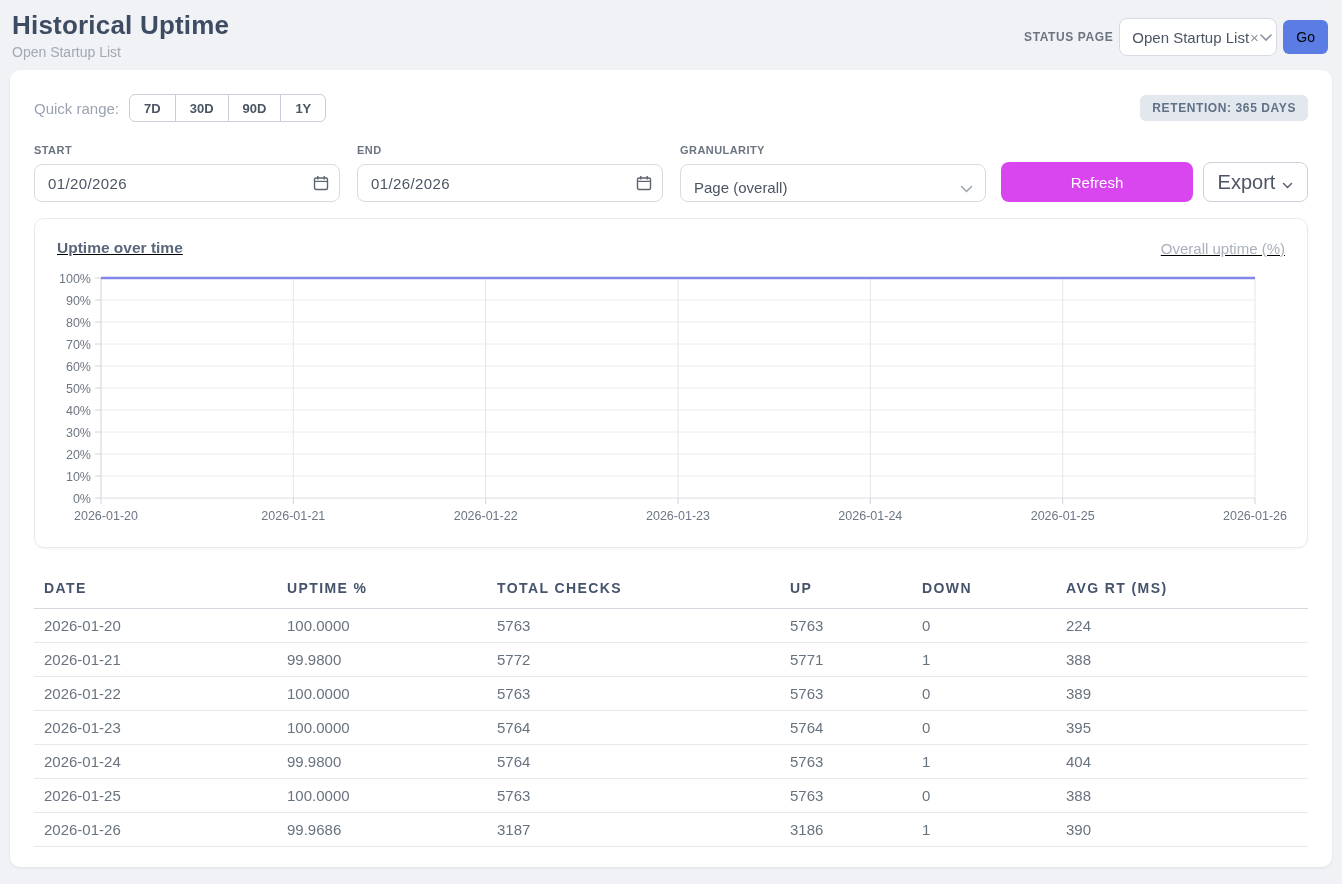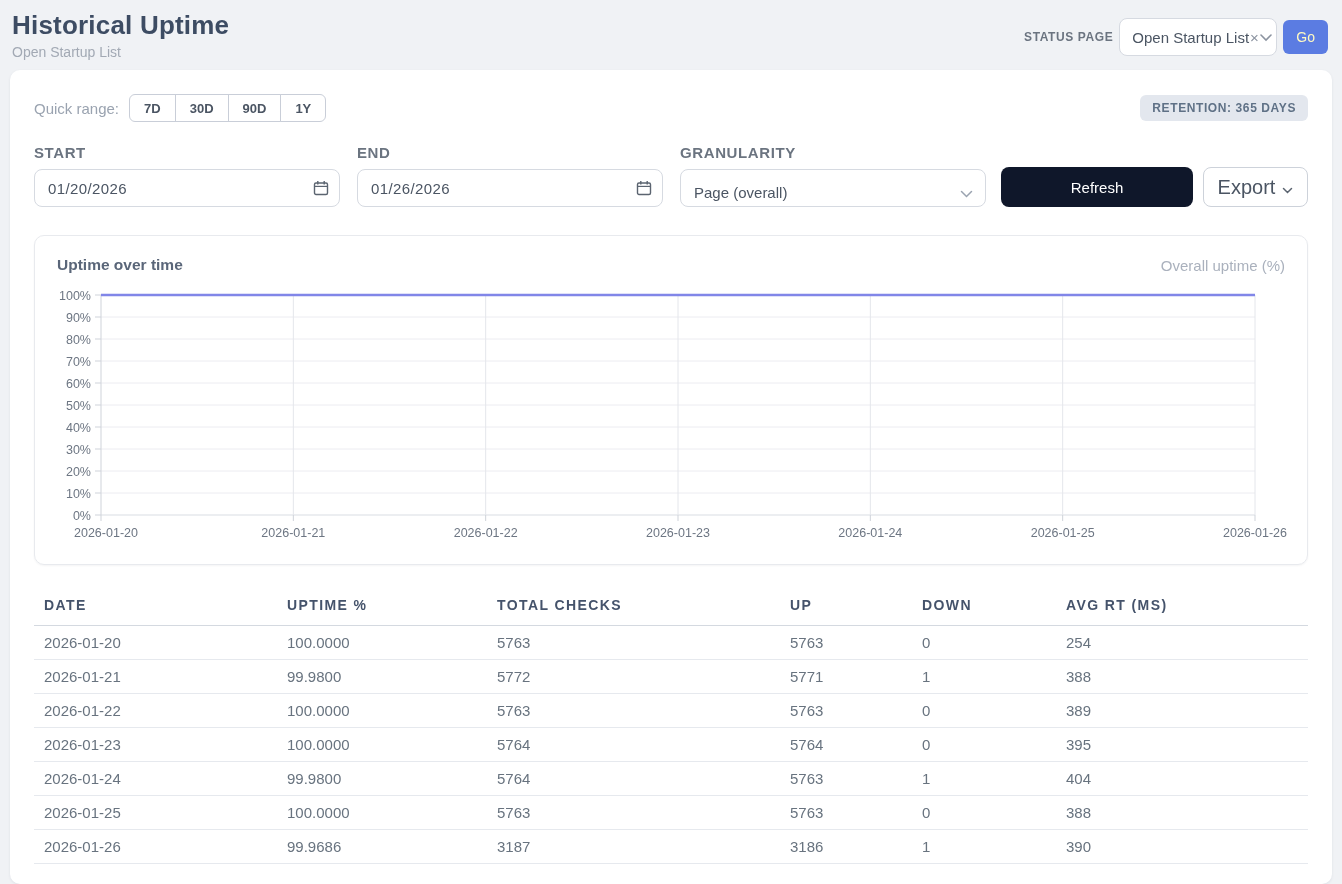--- a/index.html
+++ b/index.html
@@ -8,47 +8,47 @@
   
   .page-header { display:flex; justify-content:space-between; align-items:flex-start; padding:10px 14px 0 12px; }
   .hdr-title { font-size:26px; font-weight:700; color:#3d4c63; letter-spacing:.2px; }
   .hdr-sub { font-size:14px; color:#a2a9b4; margin-top:3px; }
   .hdr-right { display:flex; align-items:center; gap:6px; margin-top:8px; }
   .status-label { font-size:12px; font-weight:600; color:#6b7480; letter-spacing:.05em; }
   .status-select { display:flex; align-items:center; width:158px; height:38px; background:#fff; border:1px solid #d6dae1; border-radius:8px; padding:0 10px 0 12px; cursor:pointer; }
   .status-select .sel-text { font-size:15px; color:#4b5563; white-space:nowrap; }
   .status-select .clear-x { font-size:15px; color:#8b93a0; margin-left:1px; cursor:pointer; }
   .chev { display:inline-block; margin-left:auto; }
-  .btn-go { height:34px; padding:0 13px; background:#5b7ce2; border:none; border-radius:6px; color:#fef9c3; font-size:14px; cursor:pointer; }
+  .btn-go { height:34px; padding:0 13px; background:#5b7ce2; border:none; border-radius:6px; color:#000000; font-size:14px; cursor:pointer; }
 
   
   .main-card { width:1322px; margin:10px auto 0; background:#fff; border-radius:10px; box-shadow:0 1px 3px rgba(30,40,60,.08); padding:24px 24px 20px; }
 
   .row-quick { display:flex; align-items:center; justify-content:space-between; }
   .quick-left { display:flex; align-items:center; gap:10px; }
   .quick-label { font-size:15px; color:#9aa3b0; }
   .seg-group { display:flex; }
   .seg-btn { height:28px; padding:0 14px; background:#fff; border:1px solid #c9ced8; color:#4b5563; font-size:13px; font-weight:600; cursor:pointer; margin-left:-1px; }
   .seg-btn:first-child { border-radius:6px 0 0 6px; margin-left:0; }
   .seg-btn:last-child { border-radius:0 6px 6px 0; }
   .retention-badge { background:#e3e7ee; color:#5f7186; font-size:12px; font-weight:600; letter-spacing:.05em; padding:6px 12px; border-radius:6px; }
 
   .row-form { display:flex; align-items:flex-end; margin-top:22px; }
   .field { display:flex; flex-direction:column; }
-  .field-label { font-size:15px; font-weight:600; color:#6b7480; letter-spacing:.04em; margin-bottom:8px; }
+  .field-label { font-size:11px; font-weight:600; color:#6b7480; letter-spacing:.04em; margin-bottom:8px; }
   .date-wrap { position:relative; width:306px; }
   .date-input { width:306px; height:38px; border:1px solid #d6dae1; border-radius:8px; padding:0 34px 0 13px; font-size:15px; color:#4b5563; letter-spacing:.4px; background:#fff; font-family:"Liberation Sans",sans-serif; }
   .cal-icon { position:absolute; right:11px; top:11px; }
   .select-box { display:flex; align-items:center; width:306px; height:38px; border:1px solid #d6dae1; border-radius:8px; padding:8px 12px 0 13px; font-size:15px; color:#4b5563; background:#fff; cursor:pointer; }
   .gap17 { width:17px; } .gap15 { width:15px; } .gap10 { width:10px; }
-  .btn-refresh { width:192px; height:40px; background:#0f172a; border:none; border-radius:8px; color:#fff; font-size:15px; cursor:pointer; }
+  .btn-refresh { width:192px; height:40px; background:#d946ef; border:none; border-radius:8px; color:#fff; font-size:15px; cursor:pointer; }
   .btn-export { width:105px; height:40px; background:#fff; border:1px solid #cdd2da; border-radius:8px; color:#4b5563; font-size:20px; cursor:pointer; display:flex; align-items:center; justify-content:center; gap:7px; }
 
   
-  .chart-card { margin-top:28px; border:1px solid #e8eaee; border-radius:10px; box-shadow:0 1px 2px rgba(30,40,60,.05); padding:20px 22px 16px; }
+  .chart-card { margin-top:16px; border:1px solid #e8eaee; border-radius:10px; box-shadow:0 1px 2px rgba(30,40,60,.05); padding:20px 22px 16px;text-decoration:underline; }
   .chart-head { display:flex; justify-content:space-between; align-items:center; margin-bottom:10px; }
   .chart-title { font-size:15.5px; font-weight:700; color:#5a6679; }
   .chart-legend { font-size:15px; color:#aab1bd; }
   .chart-svg { width:1230px; height:264px; display:block; }
 
   
   .uptime-table { width:100%; border-collapse:collapse; margin-top:24px; }
   .uptime-table th { text-align:left; font-size:14px; font-weight:700; color:#45536b; letter-spacing:.1em; padding:8px 10px 12px; border-bottom:1px solid #d4d9e0; white-space:nowrap; }
   .uptime-table td { font-size:15px; color:#68737f; padding:8px 10px; border-bottom:1px solid #e6e9ee; }
   .col-date{width:243px;} .col-uptime{width:210px;} .col-checks{width:293px;} .col-up{width:132px;} .col-down{width:144px;}
@@ -229,21 +229,21 @@
         <th>AVG RT (MS)</th>
       </tr>
     </thead>
     <tbody>
         <tr>
           <td>2026-01-20</td>
           <td>100.0000</td>
           <td>5763</td>
           <td>5763</td>
           <td>0</td>
-          <td>254</td>
+          <td>224</td>
         </tr>
         <tr>
           <td>2026-01-21</td>
           <td>99.9800</td>
           <td>5772</td>
           <td>5771</td>
           <td>1</td>
           <td>388</td>
         </tr>
         <tr>

